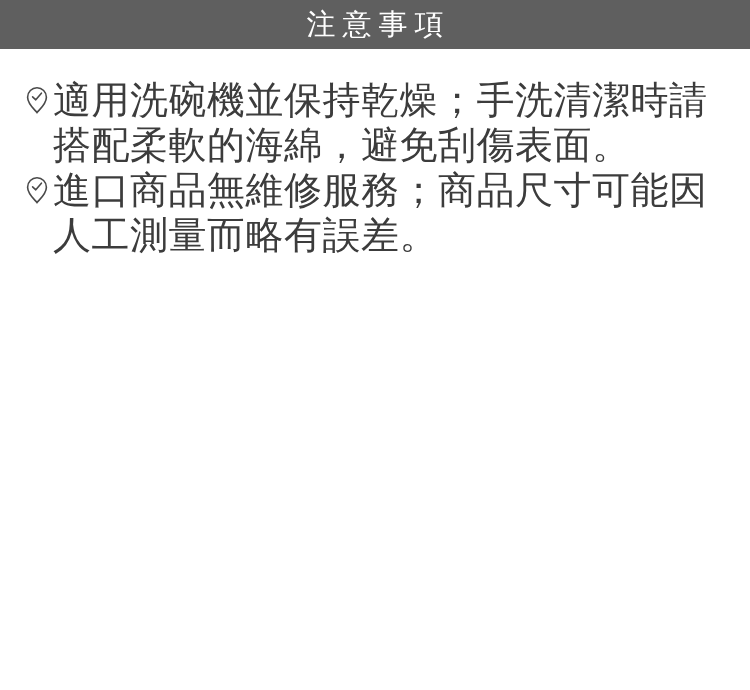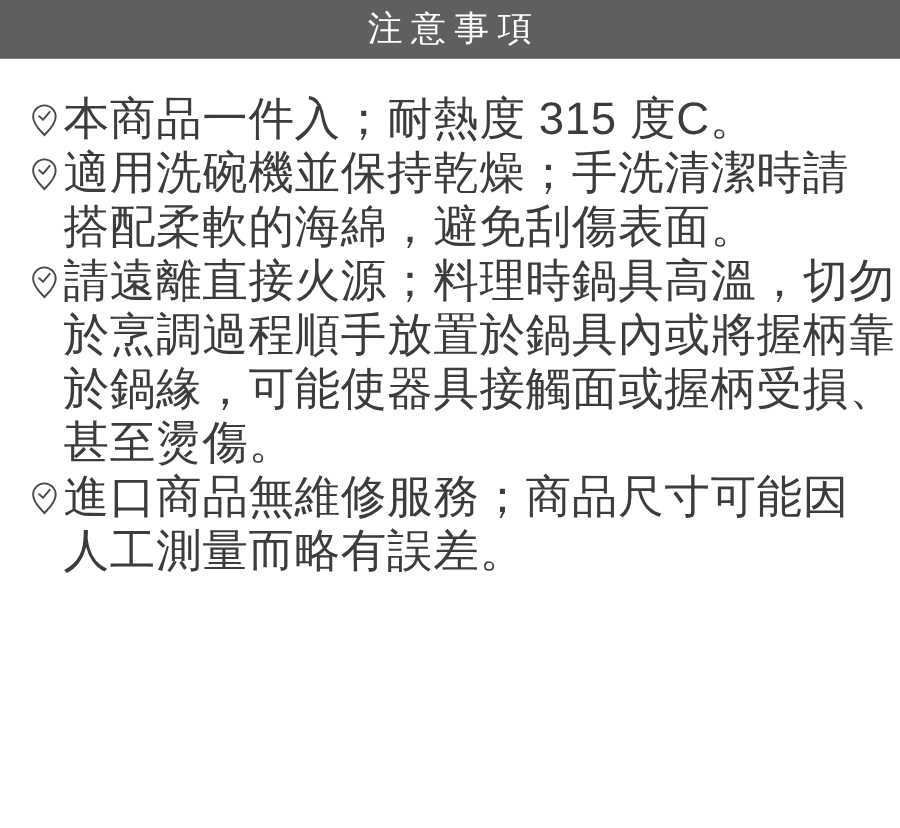--- a/index.html
+++ b/index.html
@@ -69,53 +69,32 @@
 <body>
 
 <div class="page">
 
   <div class="header">
     <span class="title">注意事項</span>
   </div>
 
   <ul class="notes">
 
-    <li class="note">
-      <span class="pin">
-        <svg viewBox="0 0 22 30" fill="none" xmlns="http://www.w3.org/2000/svg">
-          <path d="M11 28.6 C8.6 25.6 1.6 19.9 1.6 13.2 A9.4 9.4 0 1 1 20.4 13.2 C20.4 19.9 13.4 25.6 11 28.6 Z" stroke="#4a4a4a" stroke-width="1.6"></path>
-          <polyline points="6.6,12.8 9.8,15.8 15.4,9.2" stroke="#4a4a4a" stroke-width="1.6" stroke-linecap="round" stroke-linejoin="round"></polyline>
-        </svg>
-      </span>
-      <span class="note-text">本商品一件入；耐熱度 315 度C。</span>
-    </li>
 
     <li class="note">
       <span class="pin">
         <svg viewBox="0 0 22 30" fill="none" xmlns="http://www.w3.org/2000/svg">
           <path d="M11 28.6 C8.6 25.6 1.6 19.9 1.6 13.2 A9.4 9.4 0 1 1 20.4 13.2 C20.4 19.9 13.4 25.6 11 28.6 Z" stroke="#4a4a4a" stroke-width="1.6"></path>
           <polyline points="6.6,12.8 9.8,15.8 15.4,9.2" stroke="#4a4a4a" stroke-width="1.6" stroke-linecap="round" stroke-linejoin="round"></polyline>
         </svg>
       </span>
       <span class="note-text">適用洗碗機並保持乾燥；手洗清潔時請
 搭配柔軟的海綿，避免刮傷表面。</span>
     </li>
 
-    <li class="note">
-      <span class="pin">
-        <svg viewBox="0 0 22 30" fill="none" xmlns="http://www.w3.org/2000/svg">
-          <path d="M11 28.6 C8.6 25.6 1.6 19.9 1.6 13.2 A9.4 9.4 0 1 1 20.4 13.2 C20.4 19.9 13.4 25.6 11 28.6 Z" stroke="#4a4a4a" stroke-width="1.6"></path>
-          <polyline points="6.6,12.8 9.8,15.8 15.4,9.2" stroke="#4a4a4a" stroke-width="1.6" stroke-linecap="round" stroke-linejoin="round"></polyline>
-        </svg>
-      </span>
-      <span class="note-text">請遠離直接火源；料理時鍋具高溫，切勿
-於烹調過程順手放置於鍋具內或將握柄靠
-於鍋緣，可能使器具接觸面或握柄受損、
-甚至燙傷。</span>
-    </li>
 
 
 
     <li class="note">
       <span class="pin">
         <svg viewBox="0 0 22 30" fill="none" xmlns="http://www.w3.org/2000/svg">
           <path d="M11 28.6 C8.6 25.6 1.6 19.9 1.6 13.2 A9.4 9.4 0 1 1 20.4 13.2 C20.4 19.9 13.4 25.6 11 28.6 Z" stroke="#4a4a4a" stroke-width="1.6"></path>
           <polyline points="6.6,12.8 9.8,15.8 15.4,9.2" stroke="#4a4a4a" stroke-width="1.6" stroke-linecap="round" stroke-linejoin="round"></polyline>
         </svg>
       </span>

